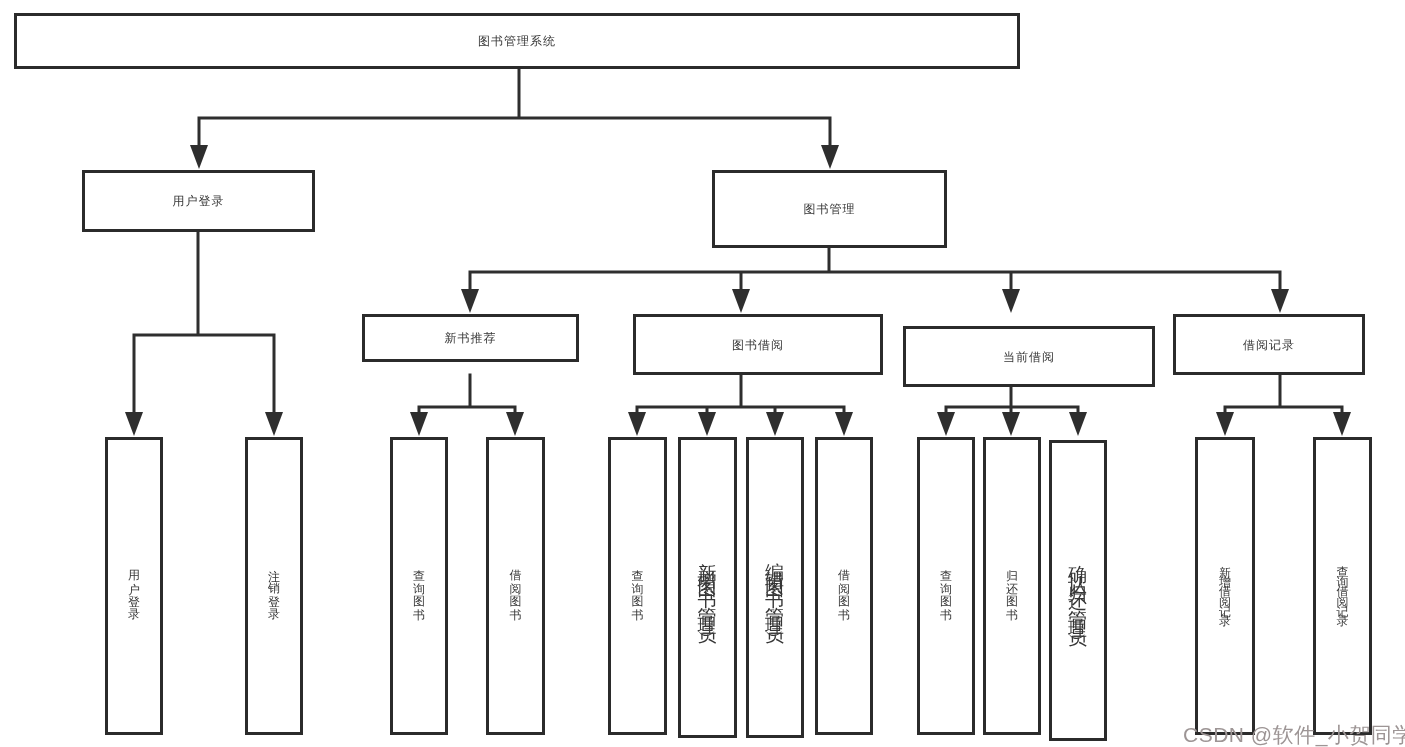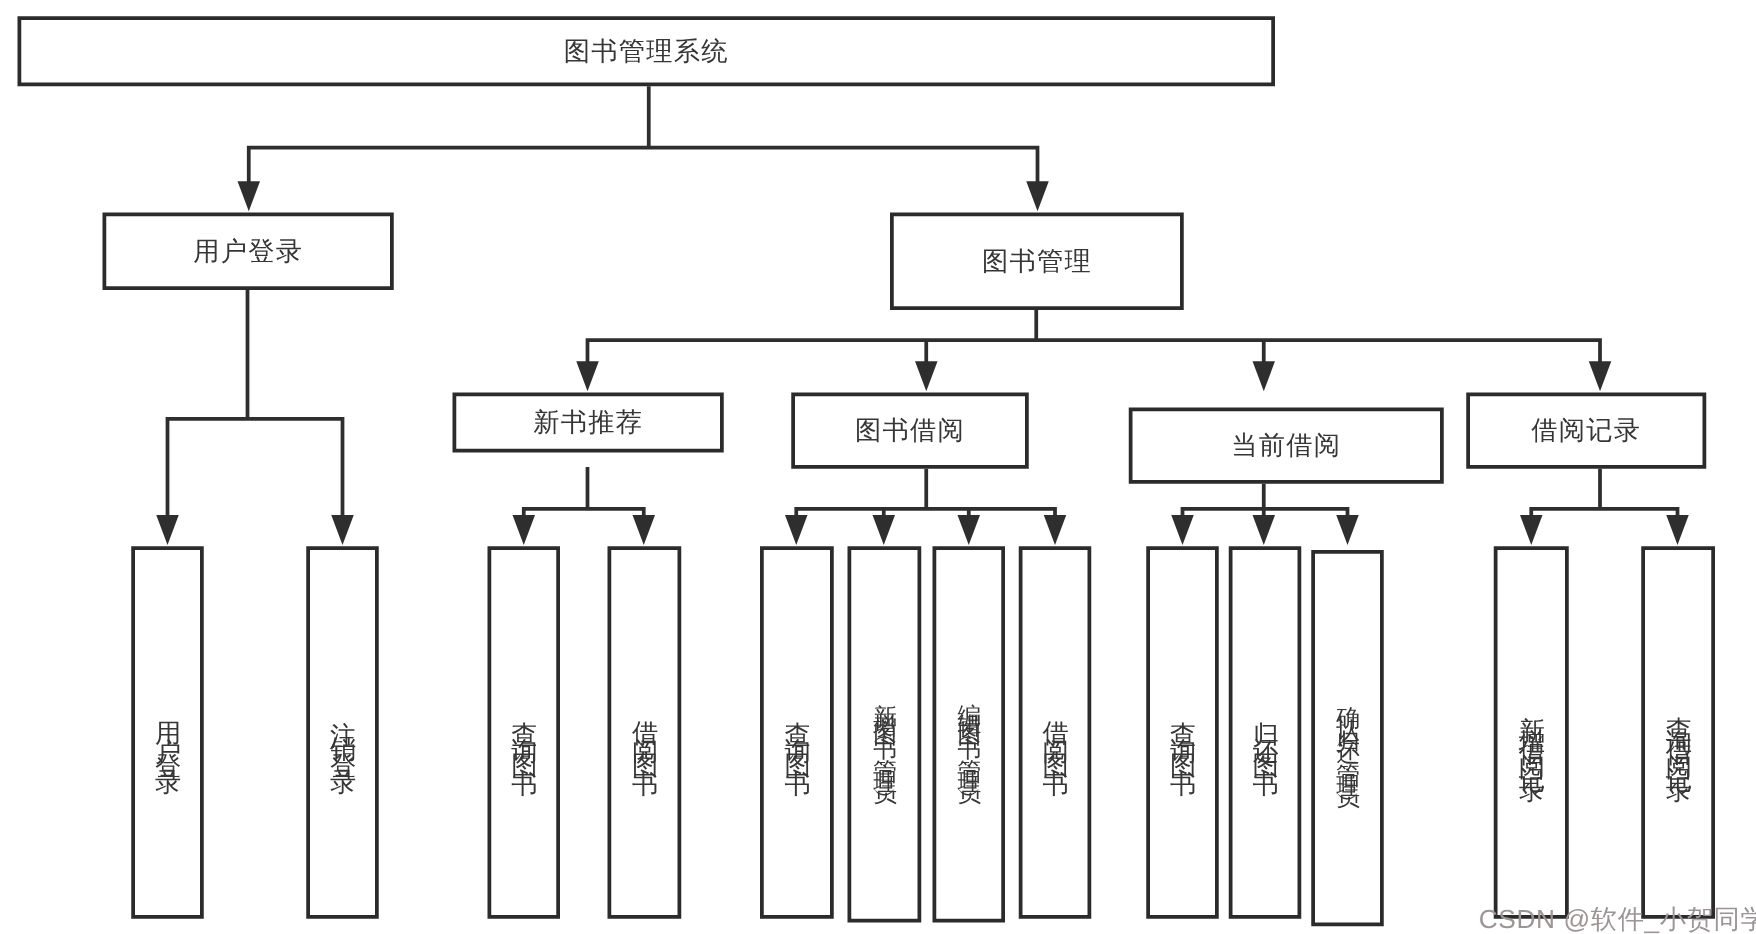--- a/index.html
+++ b/index.html
@@ -4,21 +4,21 @@
 <style>
   html,body{margin:0;padding:0;background:#ffffff;}
   .canvas{
     position:relative;width:1405px;height:747px;background:#ffffff;
     font-family:"Liberation Sans",sans-serif;color:#363636;overflow:hidden;
   }
   .wires{position:absolute;left:0;top:0;width:1405px;height:747px;pointer-events:none;}
   .box{
     position:absolute;box-sizing:border-box;background:#ffffff;
     border:3px solid #2b2b2b;display:flex;align-items:center;justify-content:center;
-    font-size:21px;line-height:1;letter-spacing:1px;white-space:nowrap;
+    font-size:12px;line-height:1;letter-spacing:1px;white-space:nowrap;
   }
   .vbox{
     writing-mode:vertical-rl;text-orientation:mixed;
     letter-spacing:13px;white-space:normal;
   }
   .vbox.sp6{letter-spacing:10px;}
   .vbox.sp9{letter-spacing:9px;font-size:19px;}
   .watermark{
     position:absolute;left:1183px;top:721px;font-size:21px;
     color:#9d9595;letter-spacing:0.5px;z-index:5;white-space:nowrap;
@@ -69,21 +69,21 @@
   <div class="box" style="left:82px;top:170px;width:233px;height:62px">
     <span>用户登录</span>
   </div>
   <div class="box" style="left:712px;top:170px;width:235px;height:78px">
     <span>图书管理</span>
   </div>
 
   <div class="box" style="left:362px;top:314px;width:217px;height:48px">
     <span>新书推荐</span>
   </div>
-  <div class="box" style="left:633px;top:314px;width:190px;height:61px">
+  <div class="box" style="left:633px;top:314px;width:250px;height:61px">
     <span>图书借阅</span>
   </div>
   <div class="box" style="left:903px;top:326px;width:252px;height:61px">
     <span>当前借阅</span>
   </div>
   <div class="box" style="left:1173px;top:314px;width:192px;height:61px">
     <span>借阅记录</span>
   </div>
 
   <div class="box vbox" style="left:105px;top:437px;width:58px;height:298px">

